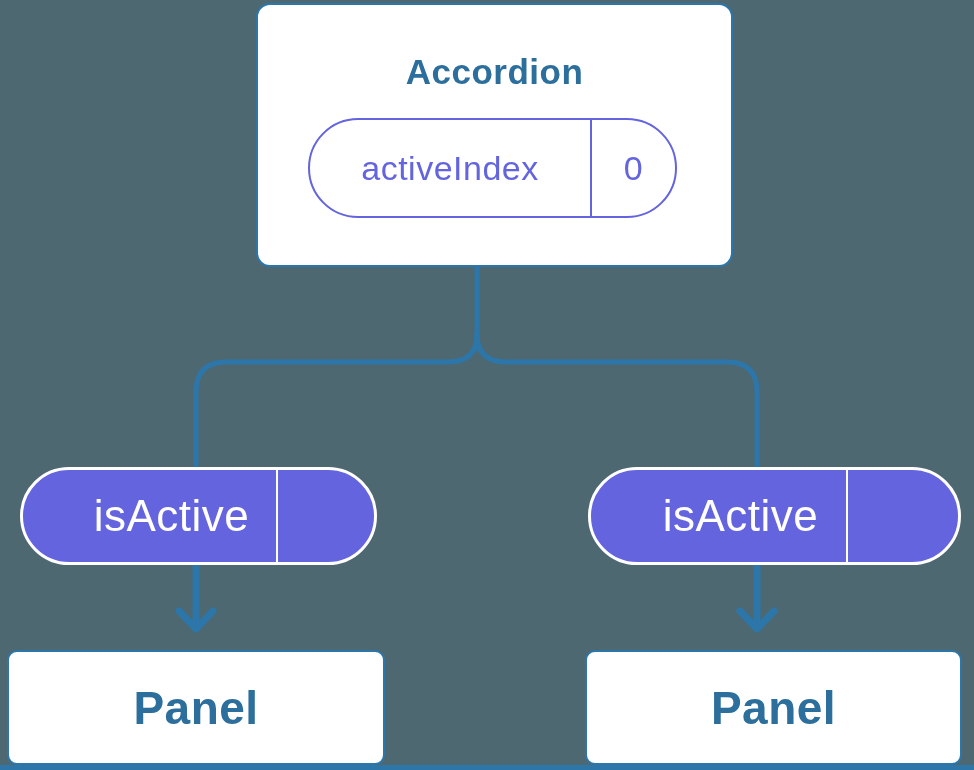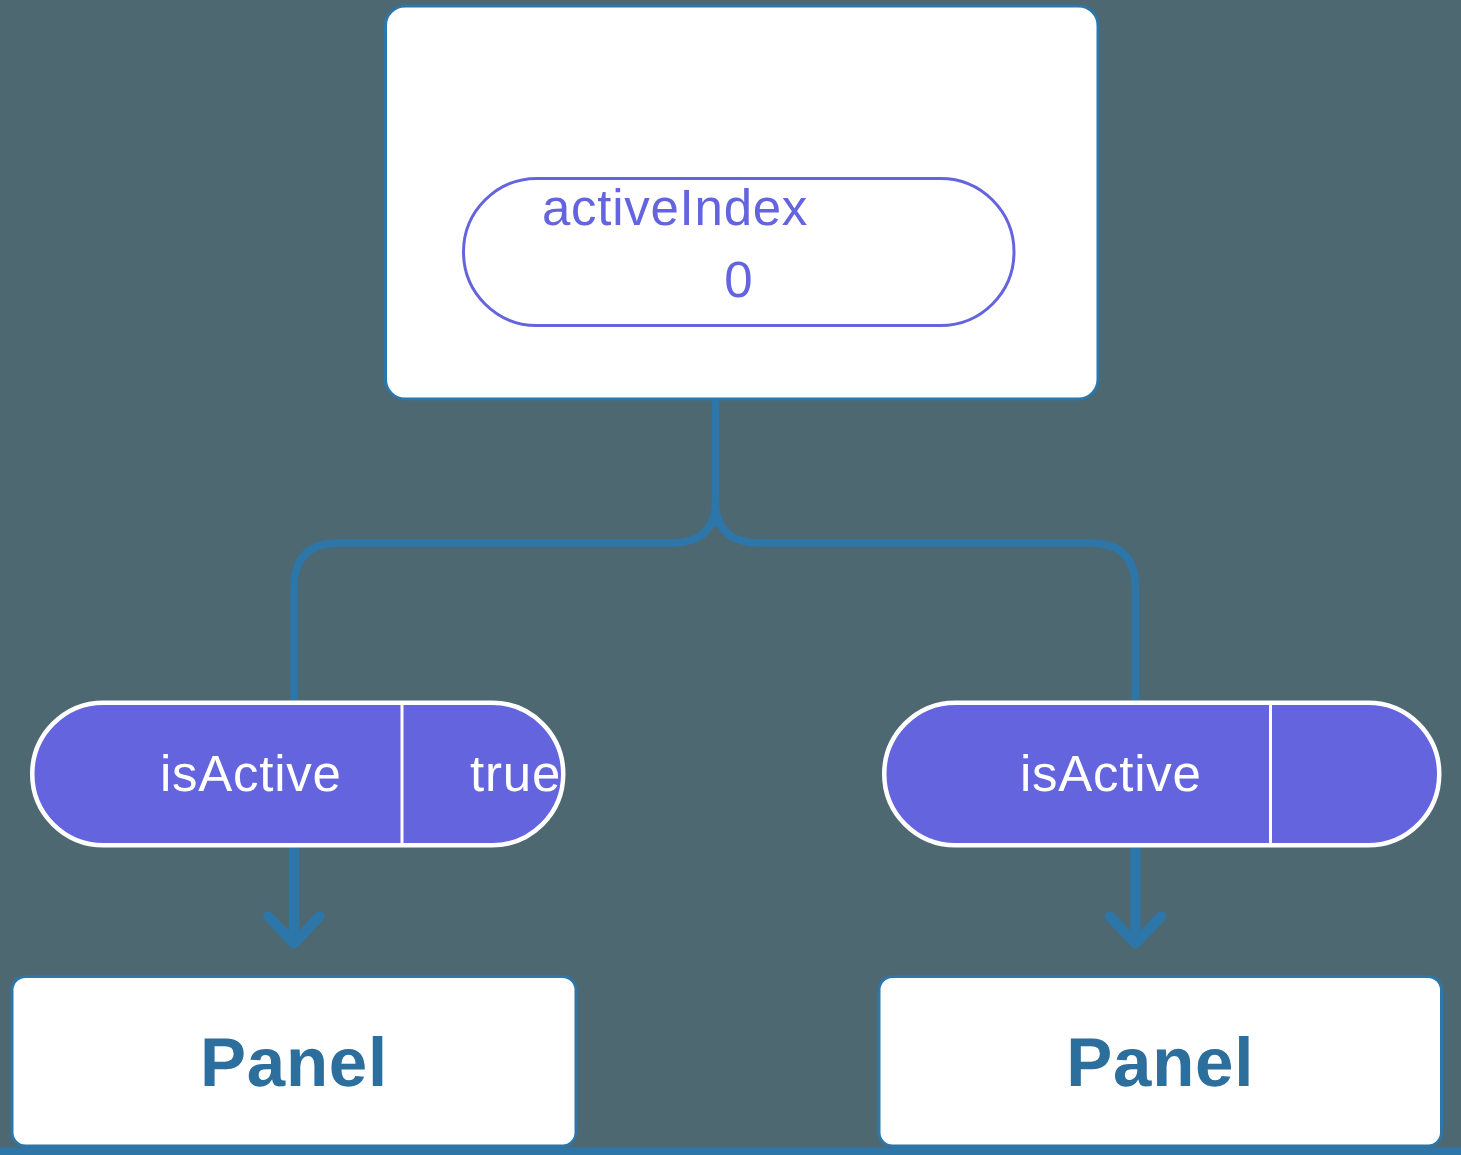--- a/index.html
+++ b/index.html
@@ -60,21 +60,20 @@
     position: absolute;
     left: 50px; top: 113px;
     width: 369px; height: 100px;
     border: 2px solid var(--accent-purple, #6364de);
     border-radius: 52px;
     box-sizing: border-box;
     display: flex;
     align-items: stretch;
     background: var(--card-white, #ffffff);
     overflow: hidden;
-    flex-direction: column;
   }
   .state-pill .seg {
     display: flex;
     align-items: center;
     justify-content: center;
     font-size: 34px;
     color: var(--accent-purple, #6364de);
     letter-spacing: 0.5px;
   }
   .state-pill .seg.name { width: 280px; }
@@ -94,21 +93,21 @@
     box-sizing: border-box;
     display: flex;
     align-items: stretch;
     overflow: hidden;
     z-index: 2;
   }
   .prop-pill .seg {
     display: flex;
     align-items: center;
     justify-content: center;
-    font-size: 34px;
+    font-size: 44px;
     color: var(--card-white, #ffffff);
     letter-spacing: 0.5px;
     padding-left: 44px;
   }
   .prop-pill .divider {
     width: 2px;
     background: var(--card-white, #ffffff);
   }
   .prop-pill.pill-left  { left: 20px;  top: 467px; width: 357px; }
   .prop-pill.pill-left  .seg.name  { width: 209px; }
@@ -154,31 +153,31 @@
       <path class="arrow" d="M 196 505 L 196 628"></path>
       <path class="arrow" d="M 179 611 L 196 629 L 213 611"></path>
     </g>
     <g>
       <path class="arrow" d="M 757 505 L 757 628"></path>
       <path class="arrow" d="M 740 611 L 757 629 L 774 611"></path>
     </g>
   </svg>
 
   <div class="card root-card">
+    <div class="root-title">Accordion</div>
     <div class="state-pill">
       <span class="seg name">activeIndex</span>
       <span class="divider"></span>
       <span class="seg value">0</span>
     </div>
   </div>
 
   <div class="prop-pill pill-left">
     <span class="seg name">isActive</span>
     <span class="divider"></span>
-    <span class="seg value">true</span>
   </div>
 
   <div class="prop-pill pill-right">
     <span class="seg name">isActive</span>
     <span class="divider"></span>
   </div>
 
   <div class="card panel-card panel-left">Panel</div>
 
   <div class="card panel-card panel-right">Panel</div>

